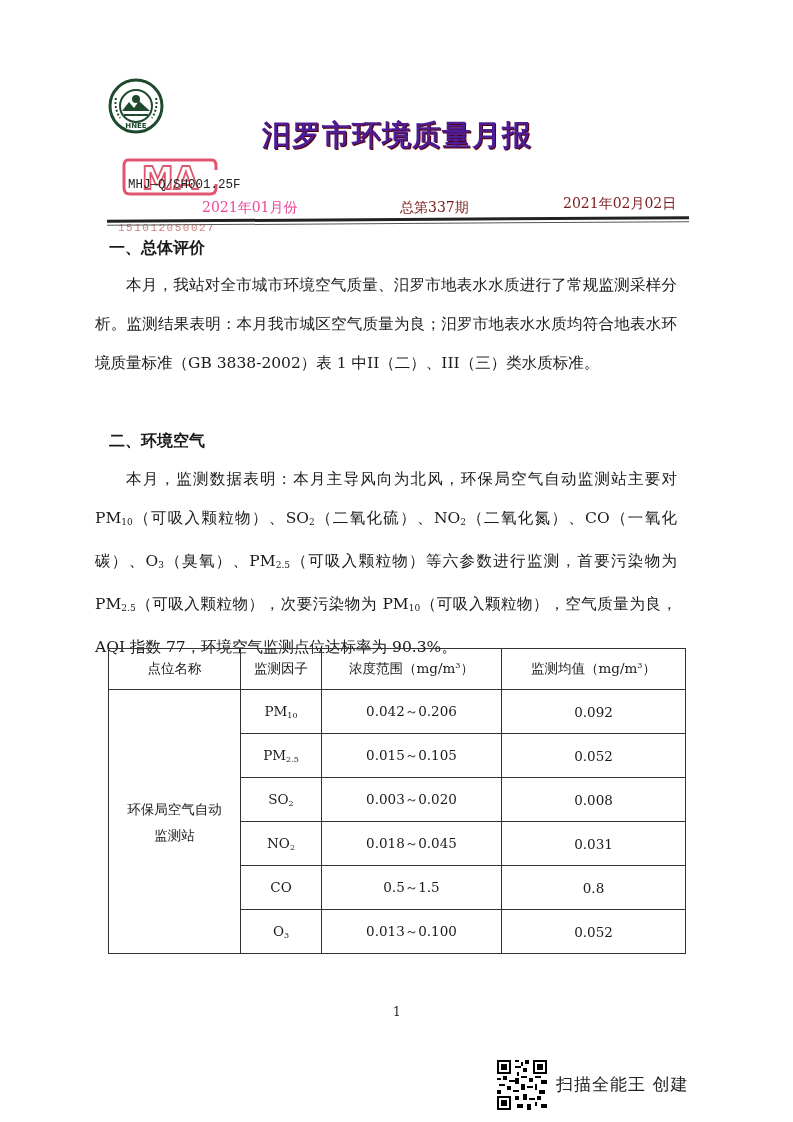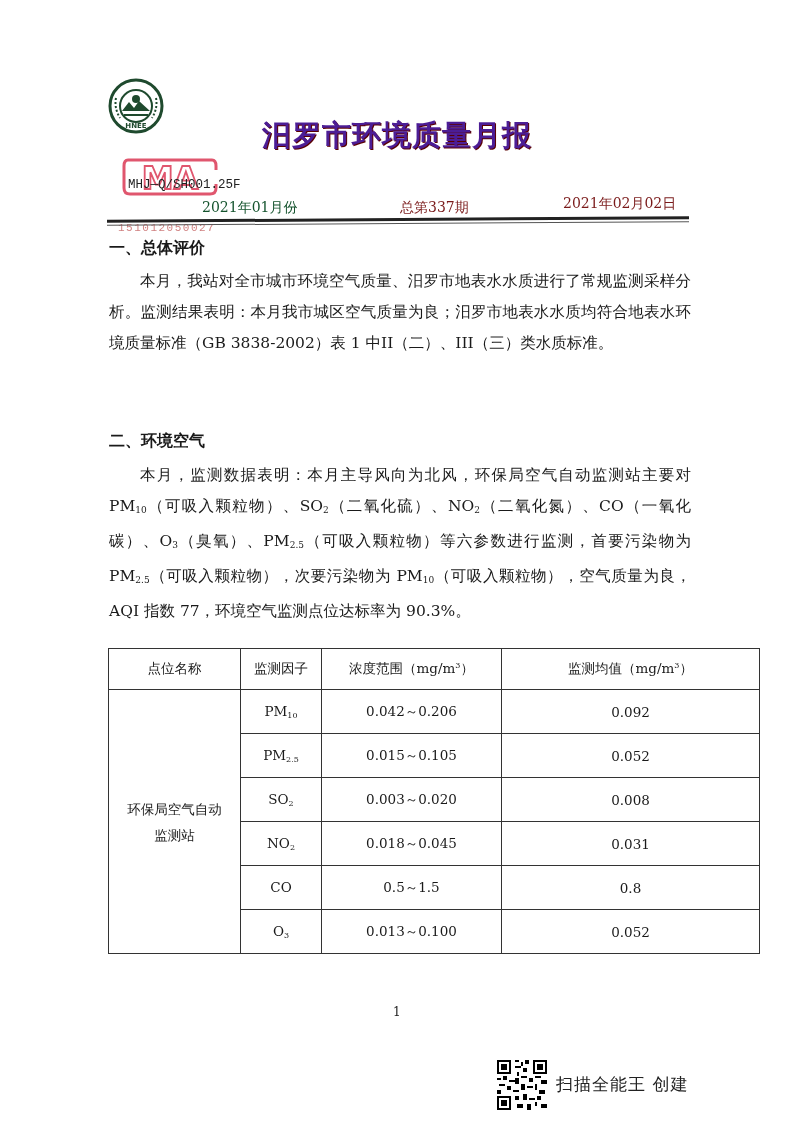--- a/index.html
+++ b/index.html
@@ -7,29 +7,29 @@
          font-family:"DejaVu Serif", "Liberation Serif", serif; color:#1a1a1a; }
   .abs { position:absolute; }
   .logo { left:108px; top:78px; width:56px; height:56px; }
   .title { left:262px; top:116px; font-size:29px; font-weight:bold; color:#4c1d95;
            font-family:Liberation Serif, serif; letter-spacing:1px;
            text-shadow:1px 1px 0 #5a0000; }
   .ma-stamp { left:122px; top:156px; width:96px; height:42px; }
   .code { left:108px; top:178px; font-size:12.5px; font-family:"Liberation Mono", monospace; color:#222;padding-left:20px; }
   .serial { left:118px; top:210px; font-size:11px; color:#d08080; letter-spacing:1.5px;
             font-family:"Liberation Mono", monospace;margin-top:12px; }
-  .month { left:202px; top:199px; font-size:14px; color:#14532d; }
+  .month { left:202px; top:199px; font-size:14px; color:#ec4899; }
   .issue { left:400px; top:199px; font-size:14px; color:#7a1a1a; }
   .date { left:563px; top:195px; font-size:14px; color:#7a1a1a; }
   .rule { left:107px; top:218px; width:582px; height:3px; background:#222; transform:rotate(-0.35deg); }
   .rule2 { left:107px; top:223px; width:582px; height:1px; background:#555; transform:rotate(-0.35deg); }
   .h { font-size:16px; font-weight:bold; font-family:"DejaVu Sans", sans-serif; left:109px; }
-  .para { left:109px; width:582px; font-size:15.5px; line-height:31px; text-indent:2em; text-align:justify; }
+  .para { left:95px; width:582px; font-size:15.5px; line-height:39px; text-indent:2em; text-align:justify; }
   .para sub { font-size:9px; vertical-align:-2px; }
-  table.data { position:absolute; left:108px; top:648px; width:652px; border-collapse:collapse;
+  table.data { position:absolute; left:108px; top:648px; width:578px; border-collapse:collapse;
                font-size:13.5px; }
   table.data td { border:1.5px solid #333; text-align:center; height:43px; padding:0; }
   table.data tr.hdr td { height:40px; }
   table.data sub { font-size:8px; vertical-align:-2px; }
   table.data sup { font-size:8px; }
   .pagenum { left:393px; top:1005px; font-size:12px; }
   .qr { left:497px; top:1060px; width:50px; height:50px; }
   .cs { left:556px; top:1073px; font-size:17px; font-family:"DejaVu Sans", sans-serif; color:#222; letter-spacing:1px; }
 </style>
 </head>

